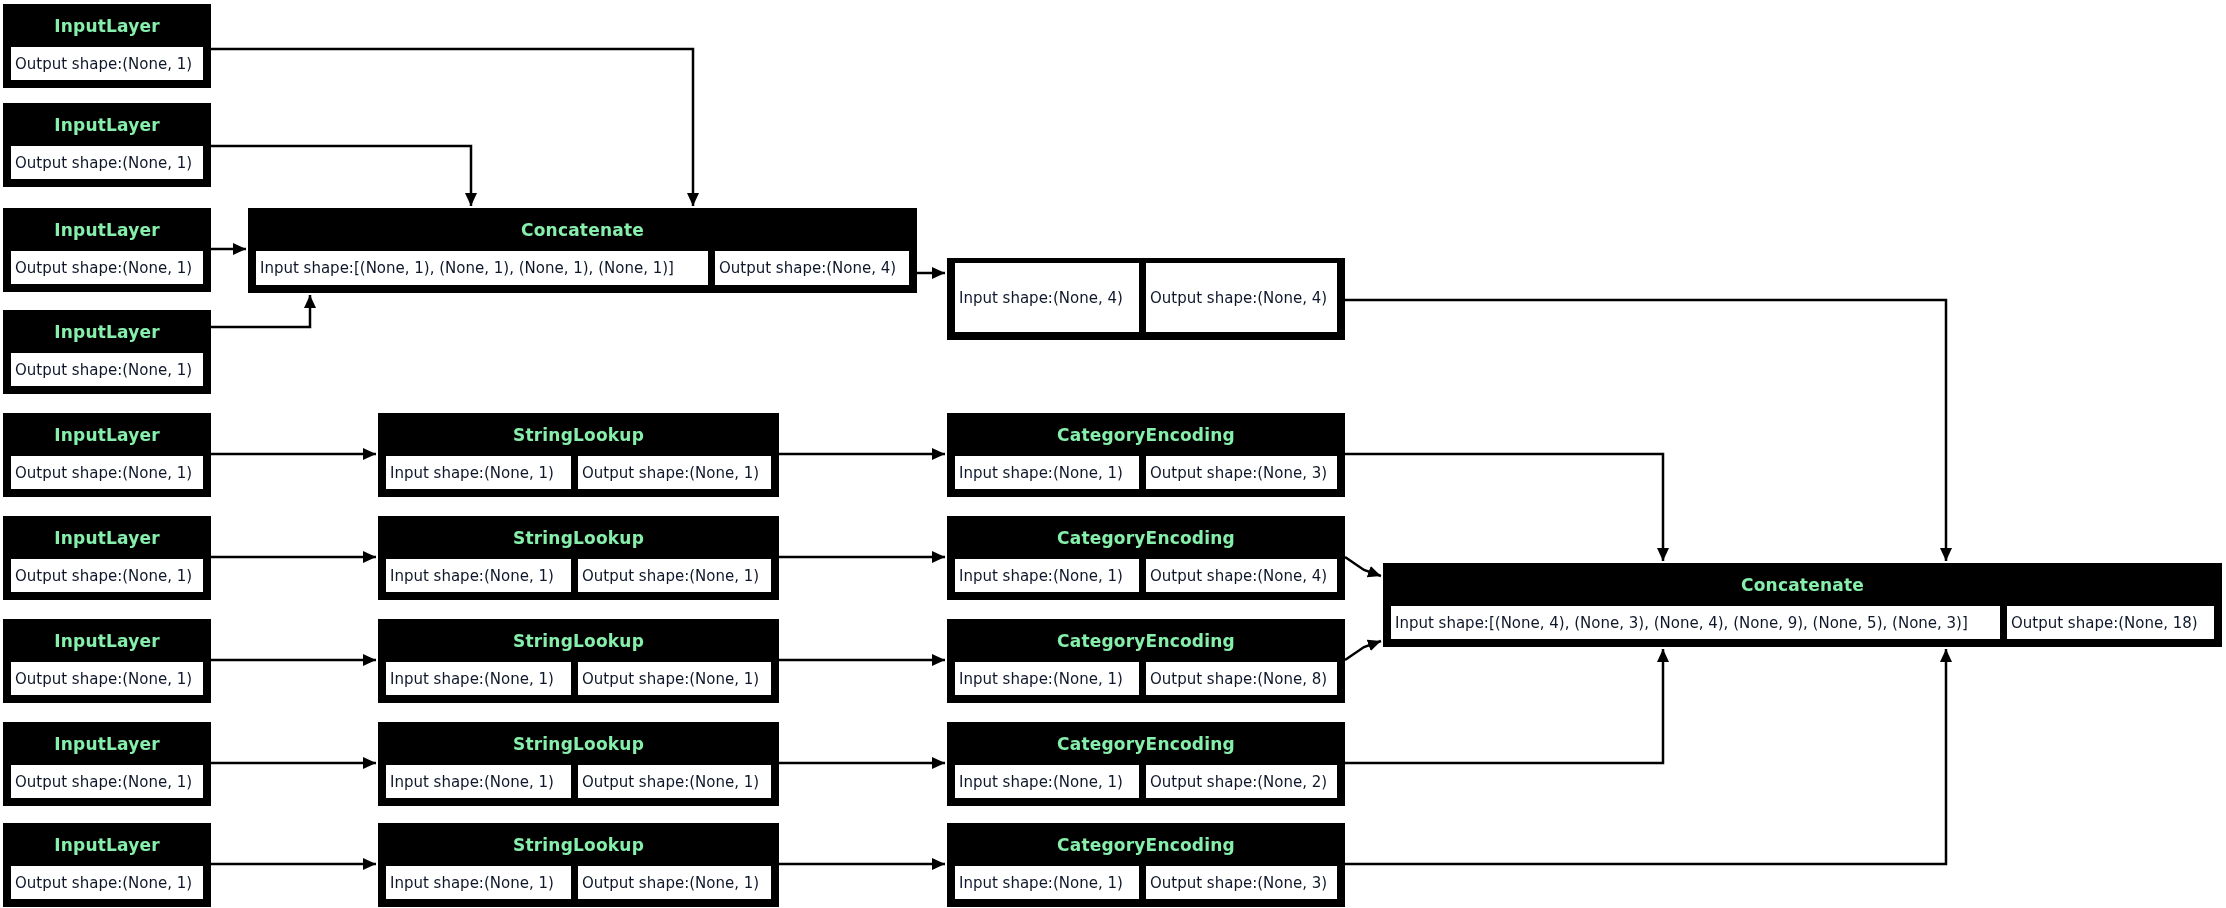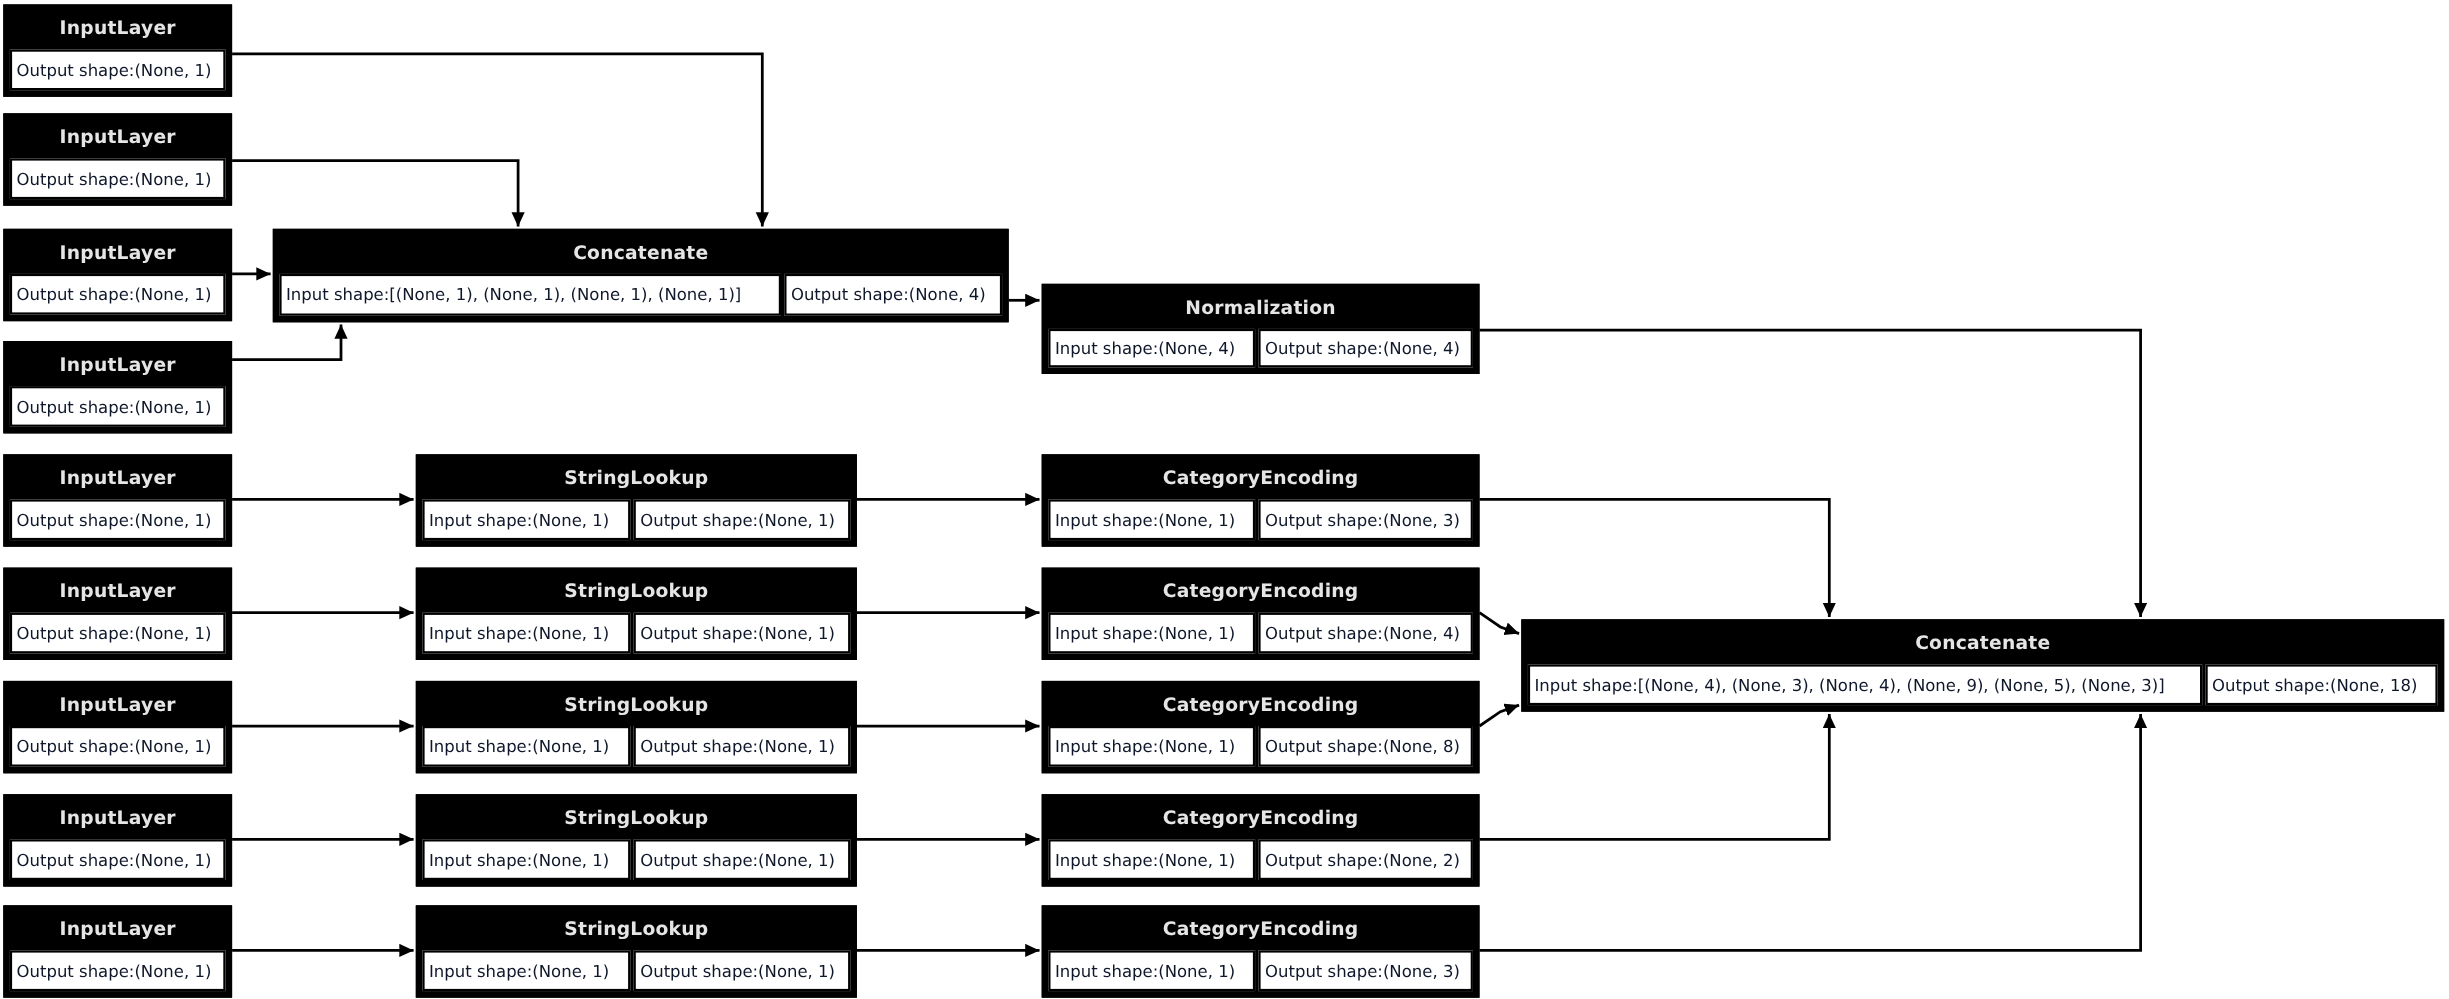--- a/index.html
+++ b/index.html
@@ -13,21 +13,21 @@
   .node{
     position:absolute;
     background:#000000;
     border:3px solid #000000;
     box-sizing:border-box;
     display:flex;
     flex-direction:column;
   }
   .node .title{
     flex:0 0 38px;
-    color:#e5e5e5;
+    color:#86efac;
     font-weight:bold;
     font-size:17px;
     display:flex;
     align-items:center;
     justify-content:center;
     letter-spacing:0.2px;
     text-align:right;
   }
   .cells{
     flex:1;
@@ -146,21 +146,20 @@
           <span class="val">[(None, 1), (None, 1), (None, 1), (None, 1)]</span>
         </div>
       <div class="cell">
           <span class="lbl">Output shape: </span>
           <span class="val">(None, 4)</span>
         </div>
     </div>
   </div>
 
   <div class="node" style="left:947px;top:258px;width:398px;height:82px">
-    <div class="title">Normalization</div>
     <div class="cells">
       <div class="cell" style="flex:0 0 188px">
           <span class="lbl">Input shape: </span>
           <span class="val">(None, 4)</span>
         </div>
       <div class="cell">
           <span class="lbl">Output shape: </span>
           <span class="val">(None, 4)</span>
         </div>
     </div>

